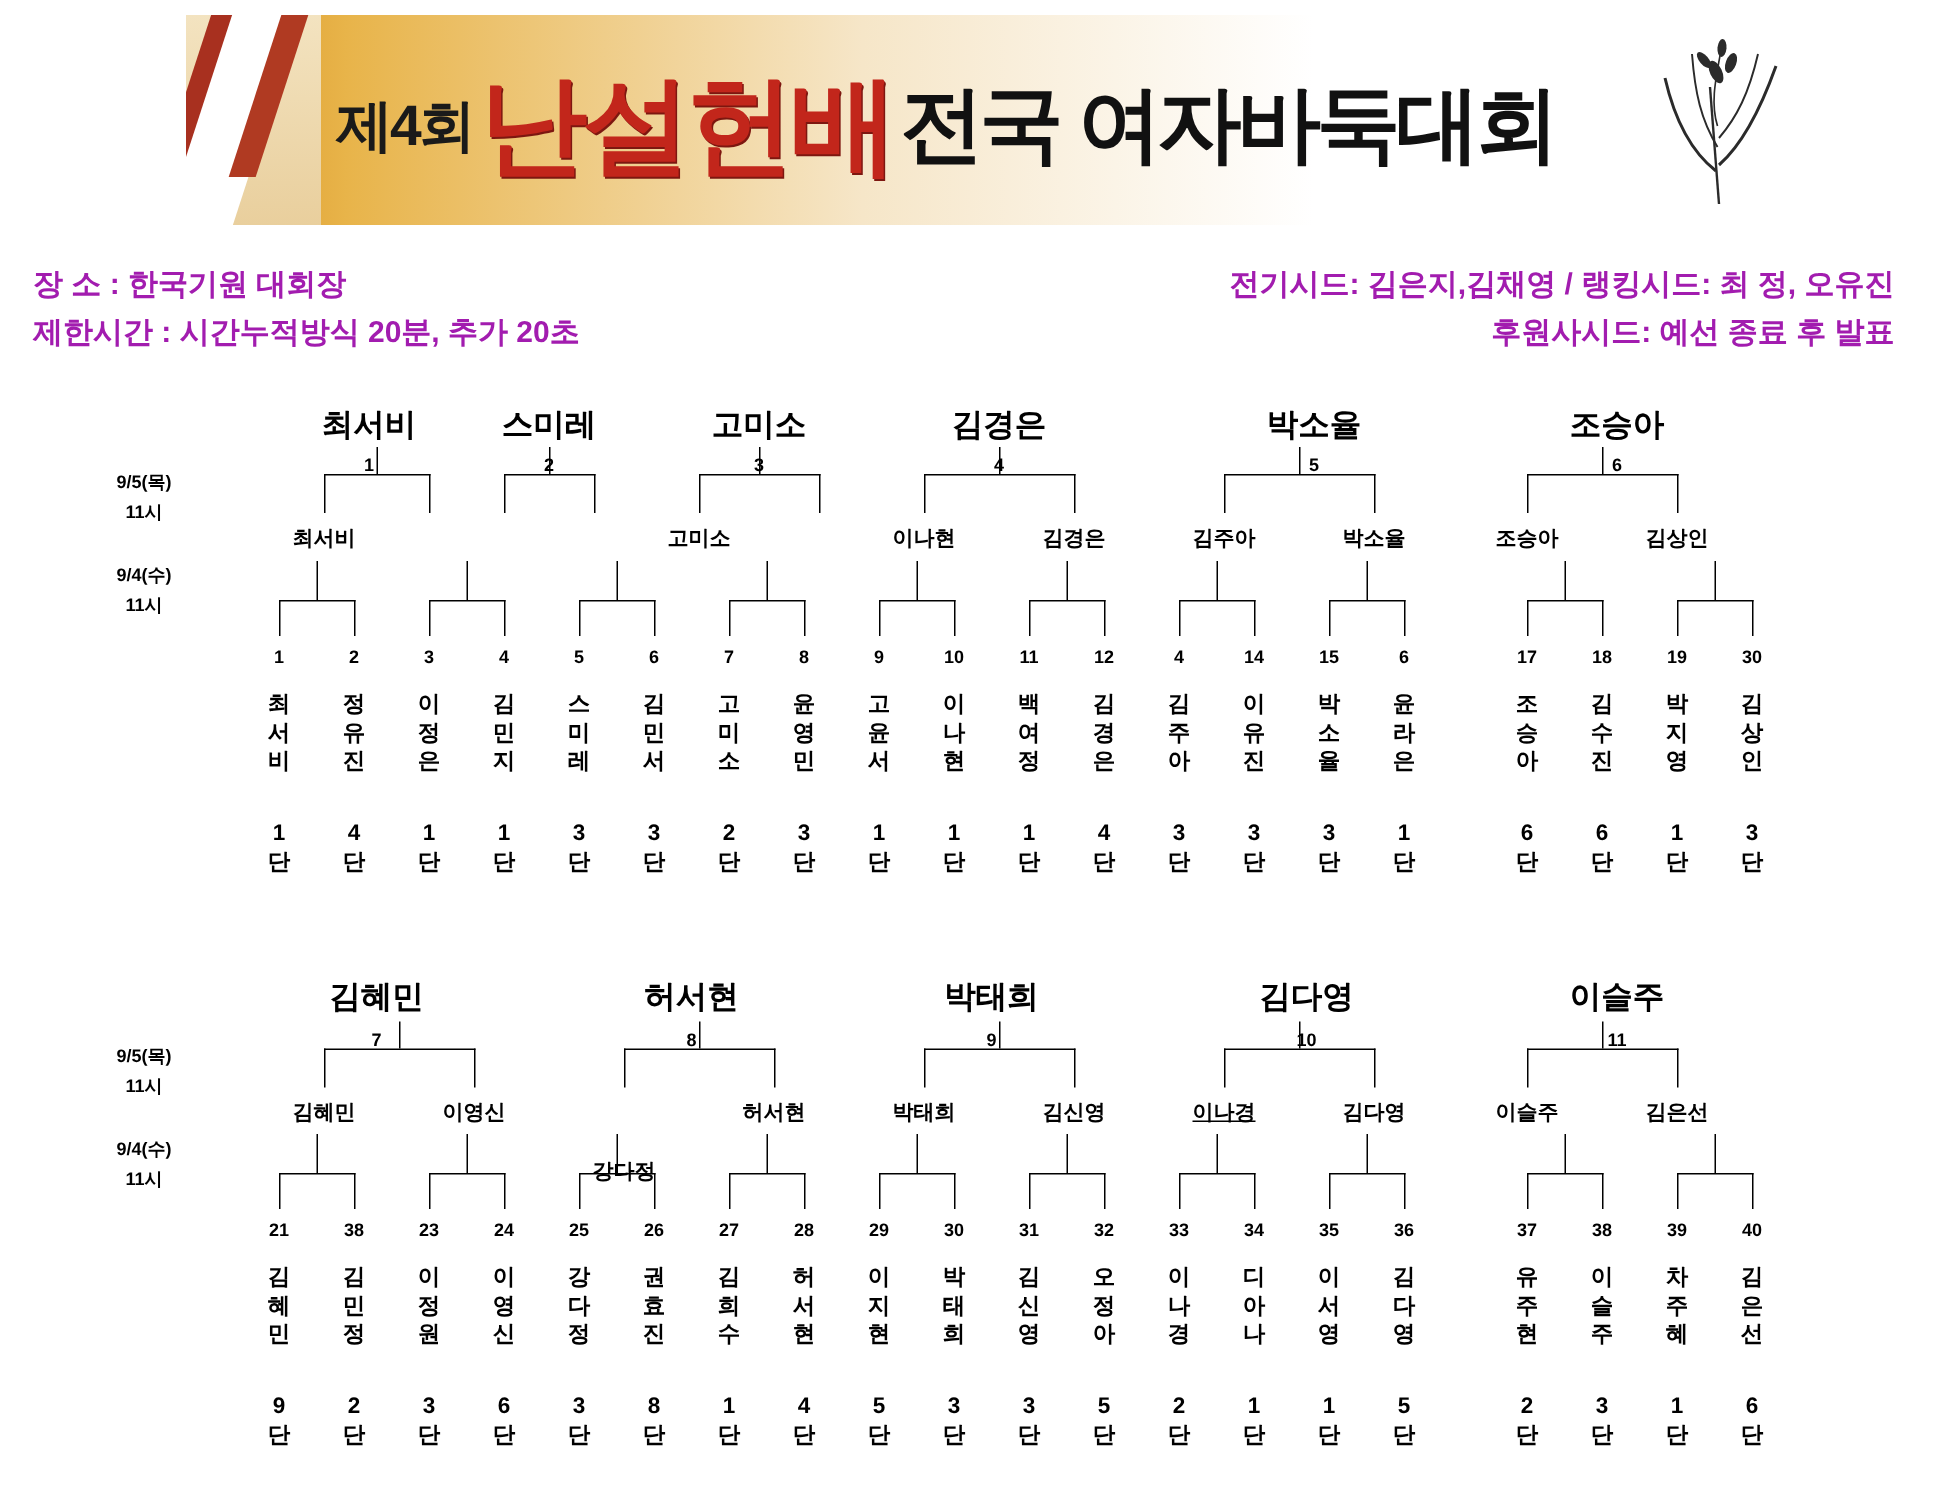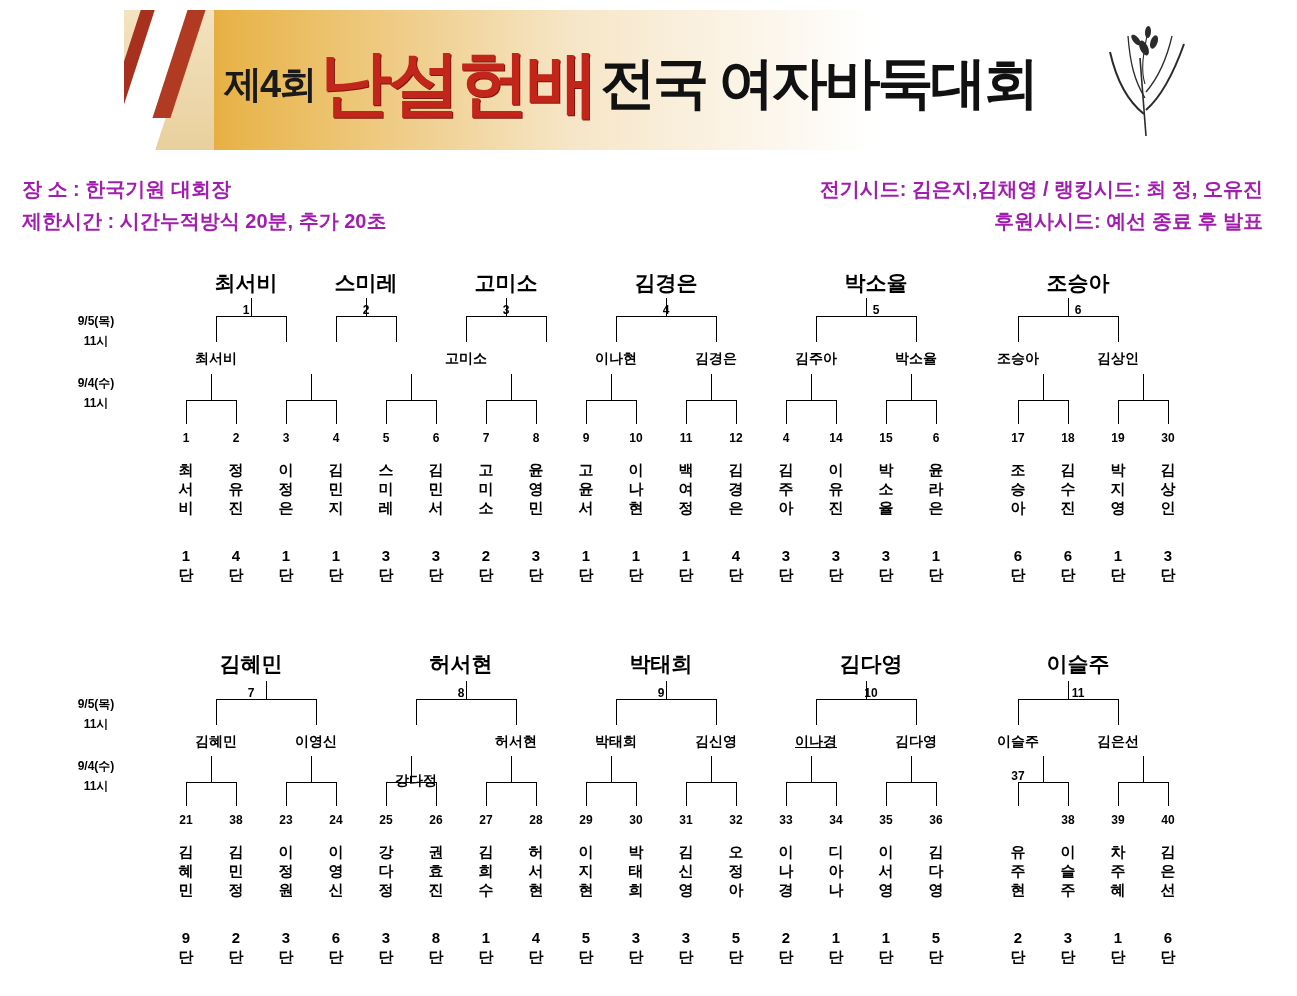--- a/index.html
+++ b/index.html
@@ -607,21 +607,21 @@
     <div class="seed-num" style="left: 916px; top: 813px; width: 40px;">36</div>
     <div class="player" style="left: 916px; top: 842px;">
       <div>김</div>
       <div>다</div>
       <div>영</div>
     </div>
     <div class="rank" style="left: 916px; top: 928px;">
       <div>5</div>
       <div>단</div>
     </div>
-    <div class="seed-num" style="left: 998px; top: 769px; width: 40px;">37</div>
+    <div class="seed-num" style="left: 998px; top: 813px; width: 40px;">37</div>
     <div class="player" style="left: 998px; top: 842px;">
       <div>유</div>
       <div>주</div>
       <div>현</div>
     </div>
     <div class="rank" style="left: 998px; top: 928px;">
       <div>2</div>
       <div>단</div>
     </div>
     <div class="seed-num" style="left: 1048px; top: 813px; width: 40px;">38</div>

